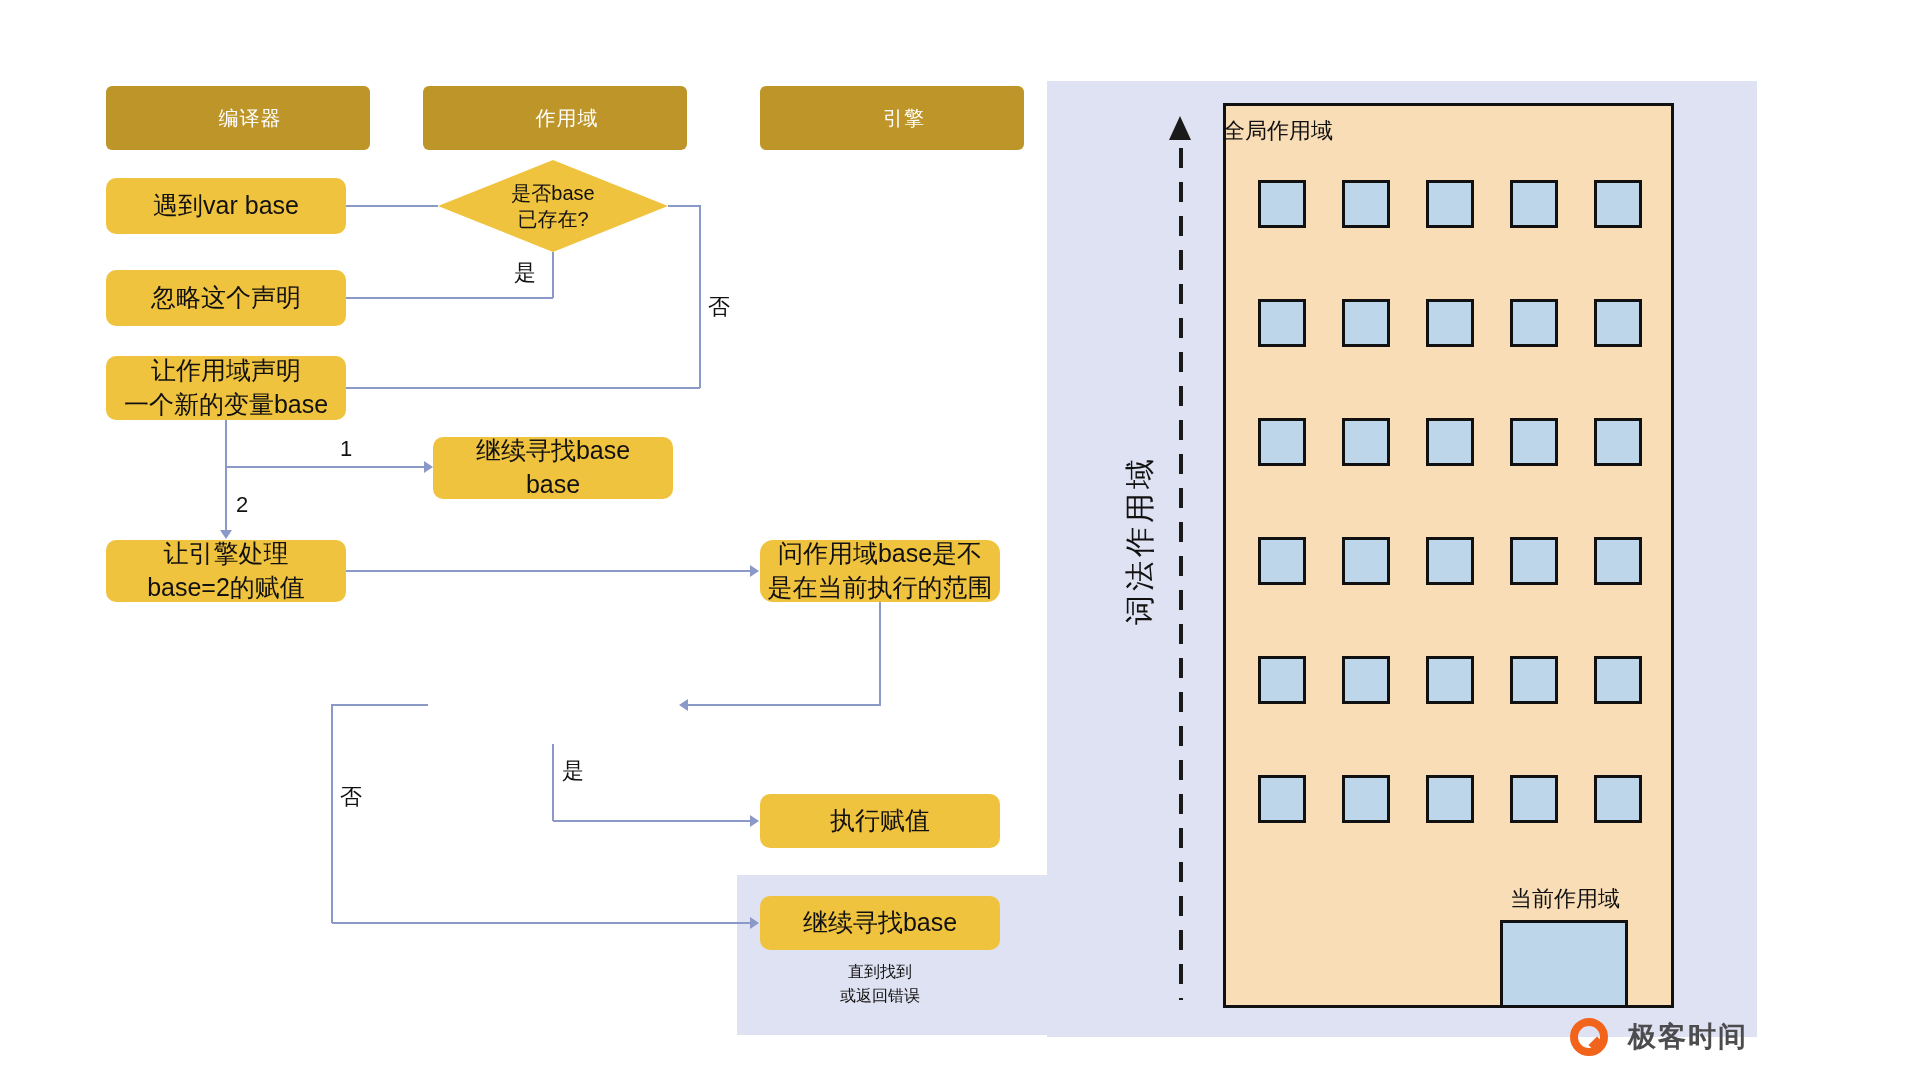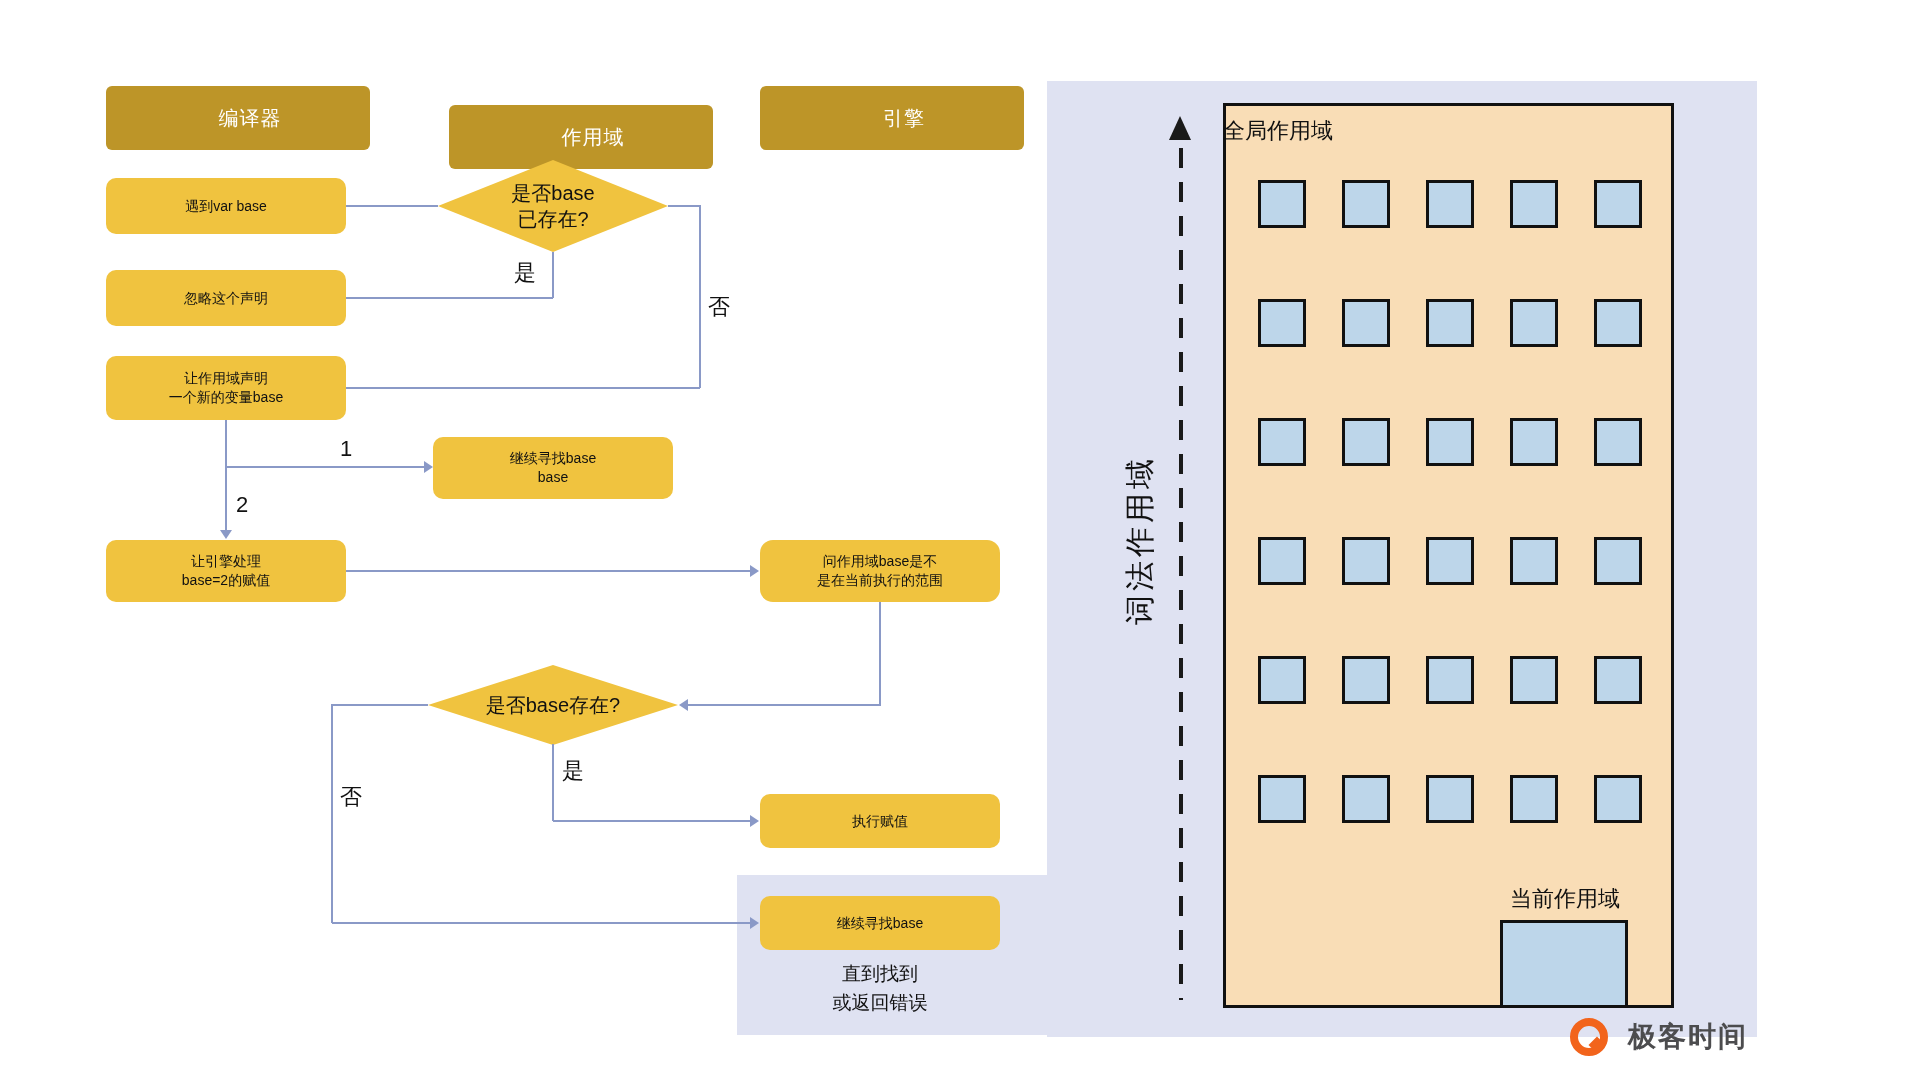--- a/index.html
+++ b/index.html
@@ -12,37 +12,37 @@
   .hdr{
     position:absolute;width:240px;height:64px;border-radius:6px;
     background:var(--header-bg);color:var(--header-text);
     display:flex;align-items:center;justify-content:center;
     font-size:20px;letter-spacing:1px;padding-left:24px;
   }
   .box{
     position:absolute;width:240px;border-radius:10px;
     background:var(--node-bg);color:var(--node-text);
     display:flex;align-items:center;justify-content:center;text-align:center;
-    font-size:14px;line-height:1.35;white-space:pre-line;
+    font-size:25px;line-height:1.35;white-space:pre-line;
   }
   .diamond{
     position:absolute;background:var(--node-bg);color:var(--node-text);
     clip-path:polygon(50% 0,100% 50%,50% 100%,0 50%);
     display:flex;align-items:center;justify-content:center;text-align:center;
     font-size:20px;line-height:1.3;white-space:pre-line;
   }
   .lineh,.linev{position:absolute;background:var(--line);}
   .lineh{height:2px;}
   .linev{width:2px;}
   .arr{position:absolute;width:0;height:0;}
   .arr-r{border-top:6px solid transparent;border-bottom:6px solid transparent;border-left:9px solid var(--line);}
   .arr-l{border-top:6px solid transparent;border-bottom:6px solid transparent;border-right:9px solid var(--line);}
   .arr-d{border-left:6px solid transparent;border-right:6px solid transparent;border-top:9px solid var(--line);}
   .lbl{position:absolute;font-size:22px;color:#111;}
-  .freetext{position:absolute;font-size:19px;line-height:1.5;text-align:center;white-space:pre-line;color:#111;}
+  .freetext{position:absolute;font-size:16px;line-height:1.5;text-align:center;white-space:pre-line;color:#111;}
   
   .panel{position:absolute;left:1047px;top:81px;width:710px;height:956px;background:var(--panel-bg);}
   .patch{position:absolute;left:737px;top:875px;width:310px;height:160px;background:var(--panel-bg);}
   .dash-line{
     position:absolute;left:1179px;top:148px;width:4px;height:852px;
     background:repeating-linear-gradient(to bottom,#1a1a1a 0 20px,transparent 20px 34px);
   }
   .dash-arrowhead{
     position:absolute;left:1169px;top:116px;width:0;height:0;
     border-left:11px solid transparent;border-right:11px solid transparent;border-bottom:24px solid #1a1a1a;
@@ -73,36 +73,35 @@
 </style>
 </head>
 <body>
 
 <div class="stage">
 
   <div class="panel"></div>
   <div class="patch"></div>
 
   <div class="hdr" style="left:106px;top:86px;">编译器</div>
-  <div class="hdr" style="left:449px;top:86px;margin-top:19px;">作用域</div>
+  <div class="hdr" style="left:423px;top:86px;">作用域</div>
   <div class="hdr" style="left:760px;top:86px;">引擎</div>
 
   <div class="box" style="left:106px;top:178px;height:56px;">遇到var base</div>
   <div class="diamond" style="left:438px;top:160px;width:230px;height:92px;">是否base
 已存在?</div>
   <div class="box" style="left:106px;top:356px;height:64px;">让作用域声明
 一个新的变量base</div>
   <div class="box" style="left:106px;top:270px;height:56px;">忽略这个声明</div>
   <div class="box" style="left:433px;top:437px;height:62px;">继续寻找base
 base</div>
   <div class="box" style="left:106px;top:540px;height:62px;">让引擎处理
 base=2的赋值</div>
   <div class="box" style="left:760px;top:540px;height:62px;border-radius:13px;">问作用域base是不
 是在当前执行的范围</div>
-  <div class="diamond" style="left:428px;top:665px;width:250px;height:80px;">是否base存在?</div>
   <div class="box" style="left:760px;top:794px;height:54px;">执行赋值</div>
   <div class="box" style="left:760px;top:896px;height:54px;">继续寻找base</div>
   <div class="freetext" style="left:760px;top:960px;width:240px;">直到找到
 或返回错误</div>
 
   <div class="lineh" style="left:346px;top:205px;width:92px;"></div>
   <div class="linev" style="left:552px;top:252px;height:46px;"></div>
   <div class="lineh" style="left:346px;top:297px;width:207px;"></div>
   <div class="lineh" style="left:668px;top:205px;width:32px;"></div>
   <div class="linev" style="left:699px;top:205px;height:183px;"></div>

